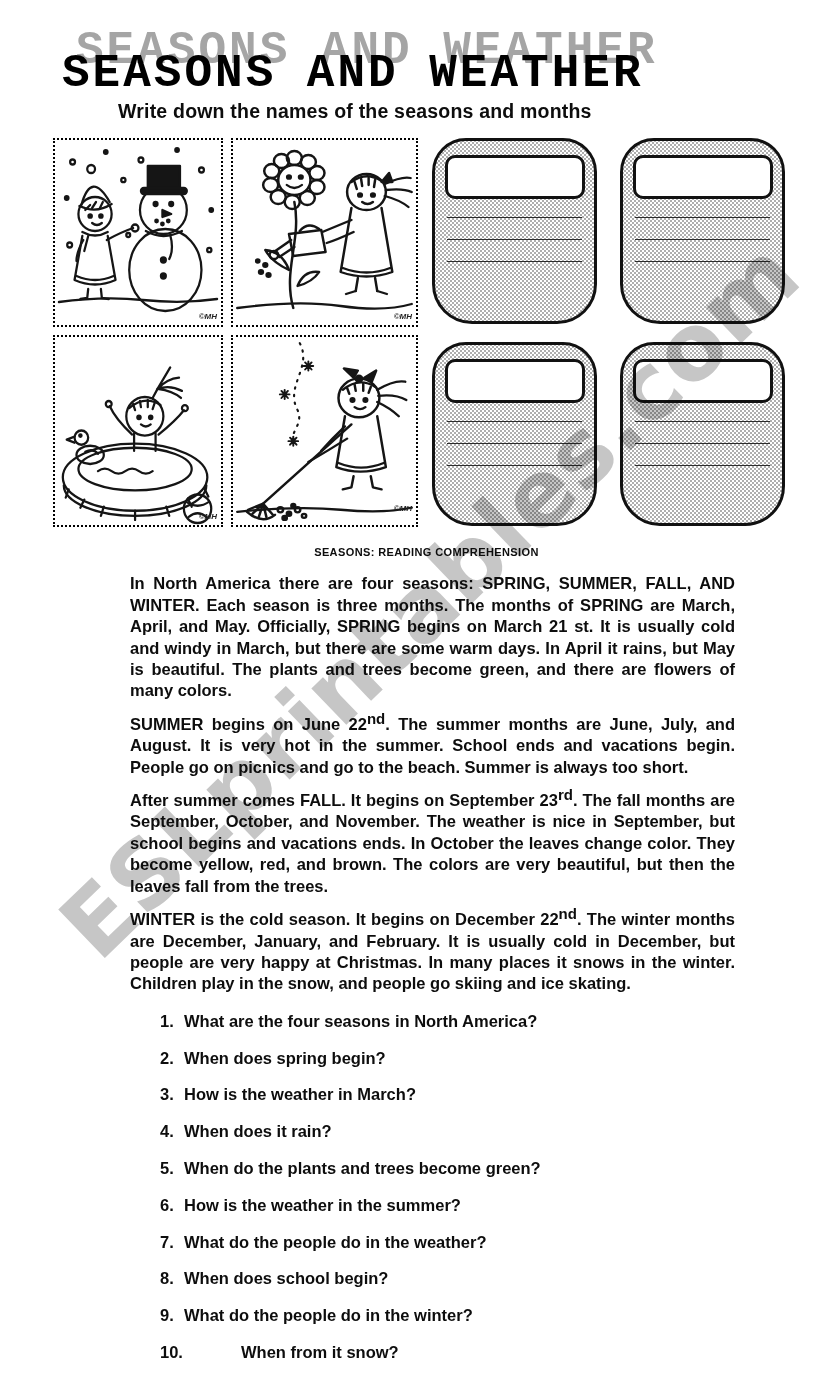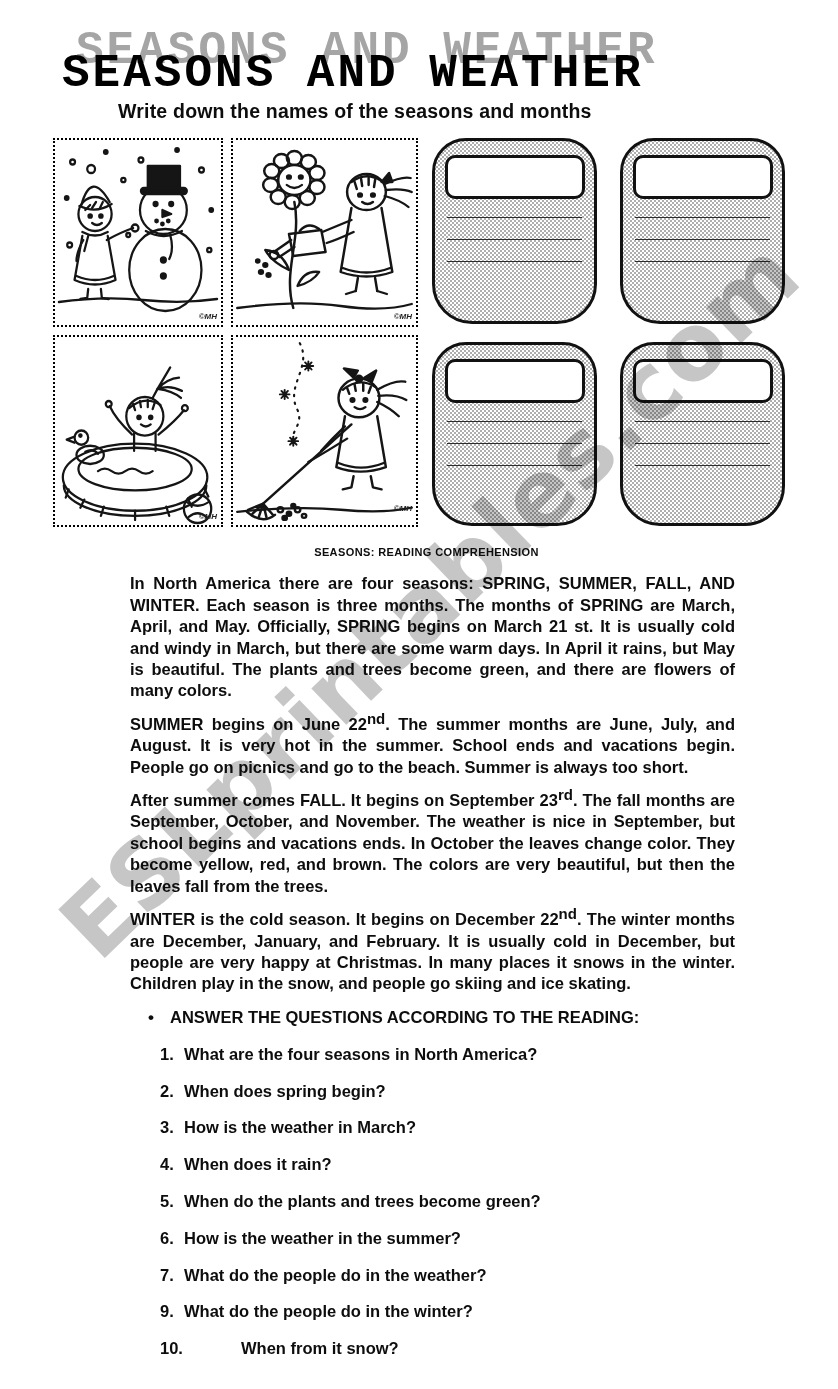--- a/index.html
+++ b/index.html
@@ -263,26 +263,26 @@
     <h2>SEASONS: READING COMPREHENSION</h2>
 
     <p class="para"><span>In North America there are four seasons: SPRING, SUMMER, FALL, AND WINTER.  Each season is three months.  The months of SPRING are March, April, and May.  Officially, SPRING begins on March 21 st. It is usually cold and windy in March, but there are some warm days. In April it rains, but May is beautiful.  The plants and trees become green, and there are flowers of many colors.</span></p>
 
     <p class="para"><span>SUMMER begins on June 22</span><sup>nd</sup><span>.  The summer months are June, July, and August.  It is very hot in the summer.  School ends and vacations begin.  People go on picnics and go to the beach.  Summer is always too short.</span></p>
 
     <p class="para"><span>After summer comes FALL.  It begins on September 23</span><sup>rd</sup><span>.  The fall months are September, October, and November.  The weather is nice in September, but school begins and vacations ends.  In October the leaves change color.  They become yellow, red, and brown.  The colors are very beautiful, but then the leaves fall from the trees.</span></p>
 
     <p class="para"><span>WINTER is the cold season.  It begins on December 22</span><sup>nd</sup><span>.  The winter months are December, January, and February.  It is usually cold in December, but people are very happy at Christmas.  In many places it snows in the winter.  Children play in the snow, and people go skiing and ice skating.</span></p>
 
-    <p class="q-intro"><span>ANSWER THE QUESTIONS ACCORDING TO THE READING:</span></p>
 
     <p class="q"><span class="num">1.</span><span class="txt">What are the four seasons in North America?</span></p>
     <p class="q"><span class="num">2.</span><span class="txt">When does spring begin?</span></p>
     <p class="q"><span class="num">3.</span><span class="txt">How is the weather in March?</span></p>
     <p class="q"><span class="num">4.</span><span class="txt">When does it rain?</span></p>
     <p class="q"><span class="num">5.</span><span class="txt">When do the plants and trees become green?</span></p>
     <p class="q"><span class="num">6.</span><span class="txt">How is the weather in the summer?</span></p>
     <p class="q"><span class="num">7.</span><span class="txt">What do the people do in the weather?</span></p>
+    <p class="q"><span class="num">8.</span><span class="txt">When does school begin?</span></p>
     <p class="q"><span class="num">9.</span><span class="txt">What do the people do in the winter?</span></p>
     <p class="q q10"><span class="num">10.</span><span class="txt">When from it snow?</span></p>
   </div>
 
 </div>
 
 </body></html>

